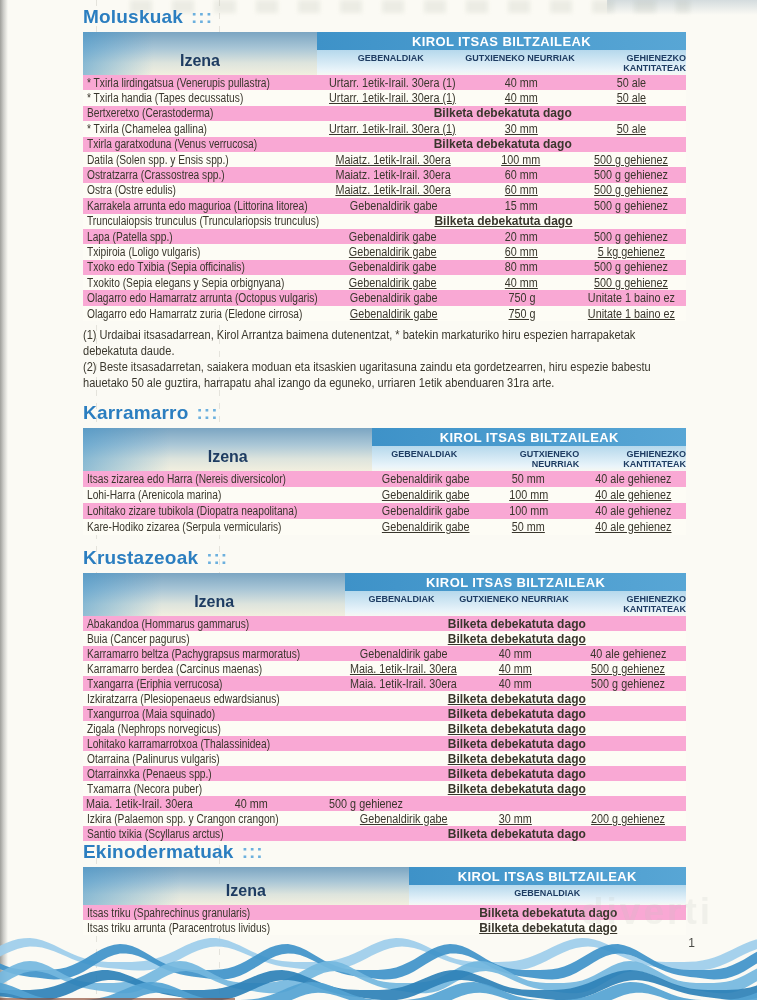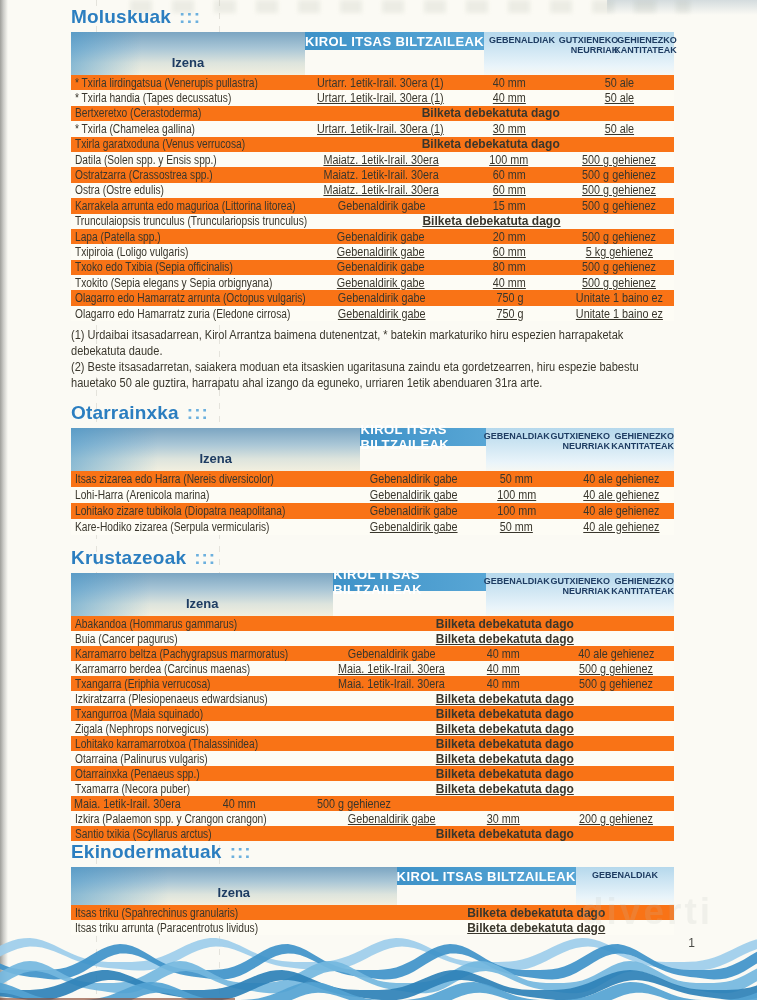--- a/index.html
+++ b/index.html
@@ -1,49 +1,49 @@
 <!DOCTYPE html>
 <html><head>
 <meta charset="utf-8">
 <style>
   html,body{margin:0;padding:0;background:#e8e8e4;}
   .page{position:relative;width:757px;height:1000px;background:#fbfaf4;
         font-family:"Liberation Sans",sans-serif;overflow:hidden;margin:0 auto;}
-  .content{position:absolute;left:71px;top:6px;width:603px;}
+  .content{position:absolute;left:83px;top:6px;width:603px;}
 
   
   .sec-title{font-size:19px;font-weight:700;color:#2b7ec0;margin:0 0 4px 0;letter-spacing:.2px;line-height:22px;}
   .sec-title .dots{margin-left:8px;color:#6cb0de;letter-spacing:1px;}
   .s1{margin-top:10px;}.s2{margin-top:12px;}.s3{}
 
   
   .table{width:100%;font-size:12px;color:#39362c;}
   .t0{--nm:38.8%;--c1:40%;--c2:30%;--c3:30%;}
   .t1{--nm:48%;--c1:33%;--c2:33%;--c3:34%;}
   .t2{--nm:43.5%;--c1:33%;--c2:33%;--c3:34%;}
   .t3{--nm:54%;--c1:100%;}
   .thead{display:flex;height:43px;}
   .t3 .thead{height:38px;}
   .nm{width:var(--nm);}
   .rgt{width:calc(100% - var(--nm));display:flex;}
-  .thead .rgt{flex-direction:row;}
+  .thead .rgt{flex-direction:column;}
   .hleft{background:linear-gradient(180deg,#7ba5c2 0%,#a9c6d6 38%,#dde4dd 72%,#f2efdf 100%);
          position:relative;display:flex;align-items:flex-end;justify-content:center;}
   .hleft:before{content:"";position:absolute;inset:0;
          background:linear-gradient(90deg,rgba(64,148,202,.55),rgba(64,148,202,0) 30%);}
-  .izena{font-size:13px;color:#1e3c62;font-weight:600;padding-bottom:5px;position:relative;}
+  .izena{font-size:16px;color:#1e3c62;font-weight:600;padding-bottom:5px;position:relative;}
   .bar{height:18px;background:linear-gradient(90deg,#3e92c8,#58a6d5);color:#fff;font-weight:700;
        font-size:13px;display:flex;align-items:center;justify-content:center;letter-spacing:.4px;}
   .sub{flex:1;background:linear-gradient(180deg,#b5d8ec,#e9f4fa 80%,#f6f8f3);display:flex;}
   .sub .c{display:flex;align-items:flex-start;justify-content:center;text-align:right;
           font-size:9px;font-weight:700;color:#1e3c62;padding-top:3px;line-height:1.15;}
   .c1{width:var(--c1);}.c2{width:var(--c2);}.c3{width:var(--c3);}
   .row{display:flex;align-items:center;height:15.4px;}
   .t1 .row{height:16px;}.t2 .row{height:15px;}.t3 .row{height:15px;}
-  .odd{background:#f97316;}.even{background:#fdfcf5;text-decoration:underline;}
+  .odd{background:#f9a8d4;}.even{background:#fdfcf5;text-decoration:underline;}
   .name{padding-left:4px;overflow:visible;}
   .nmtxt{display:inline-block;transform:scaleX(.85);transform-origin:0 50%;white-space:nowrap;}
   .vals{align-items:center;height:100%;justify-content:flex-end;}
   .vals .c{display:flex;align-items:center;justify-content:center;overflow:visible;}
   .vtxt{display:inline-block;transform:scaleX(.9);white-space:nowrap;}
   .spanval{width:100%;text-align:center;font-weight:600;}
 
   
   .foot{margin-top:7px;font-size:12px;line-height:1.33;color:#3a372d;}
   .fn{margin:0;transform:scaleX(.92);transform-origin:0 0;width:109%;}
@@ -293,21 +293,21 @@
             </div>
           </div>
         </div>
       <div class="foot">
           <p class="fn">(1) Urdaibai itsasadarrean, Kirol Arrantza baimena dutenentzat, * batekin markaturiko hiru espezien harrapaketak debekatuta daude.</p>
           <p class="fn">(2) Beste itsasadarretan, saiakera moduan eta itsaskien ugaritasuna zaindu eta gordetzearren, hiru espezie babestu hauetako 50 ale guztira, harrapatu ahal izango da eguneko, urriaren 1etik abenduaren 31ra arte.</p>
         </div>
     </section>
 
     <section class="sec s1">
-      <h2 class="sec-title"><span>Otarrainxka</span><span class="dots">:::</span></h2>
+      <h2 class="sec-title"><span>Karramarro</span><span class="dots">:::</span></h2>
       <div class="table t1">
           <div class="thead">
             <div class="nm hleft">
               <div class="izena">Izena</div>
             </div>
             <div class="rgt">
               <div class="bar">KIROL ITSAS BILTZAILEAK</div>
               <div class="sub">
                 <div class="c c1">GEBENALDIAK</div>
                 <div class="c c2">GUTXIENEKO NEURRIAK</div>

